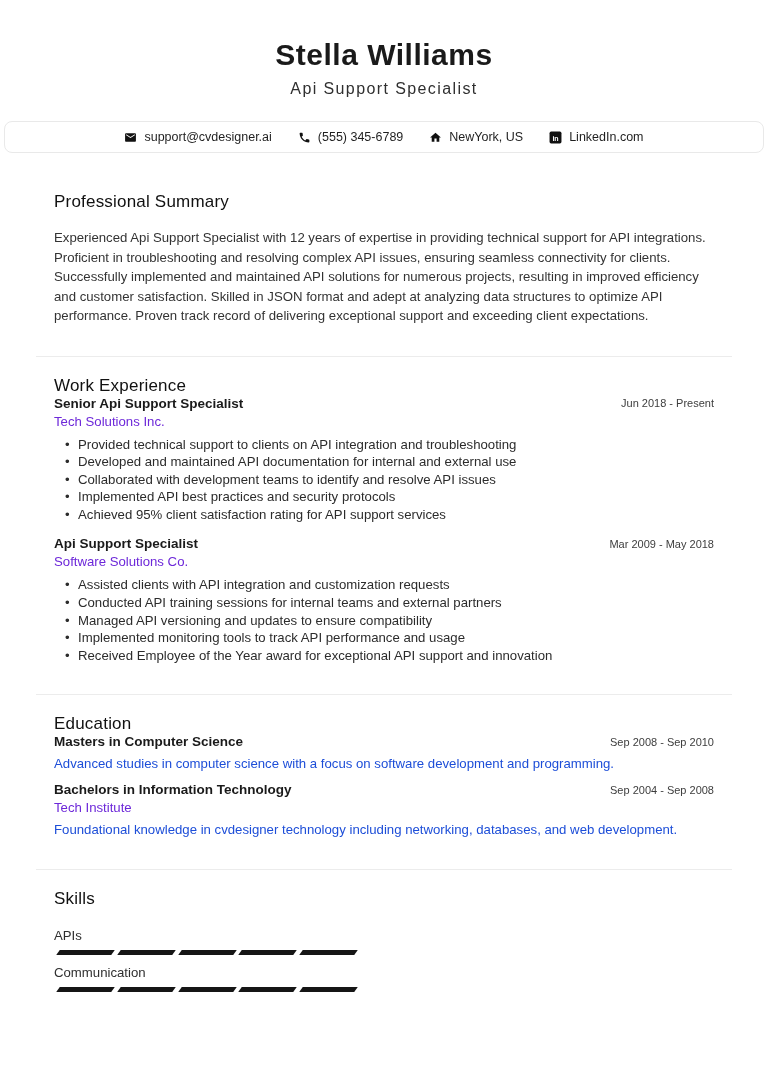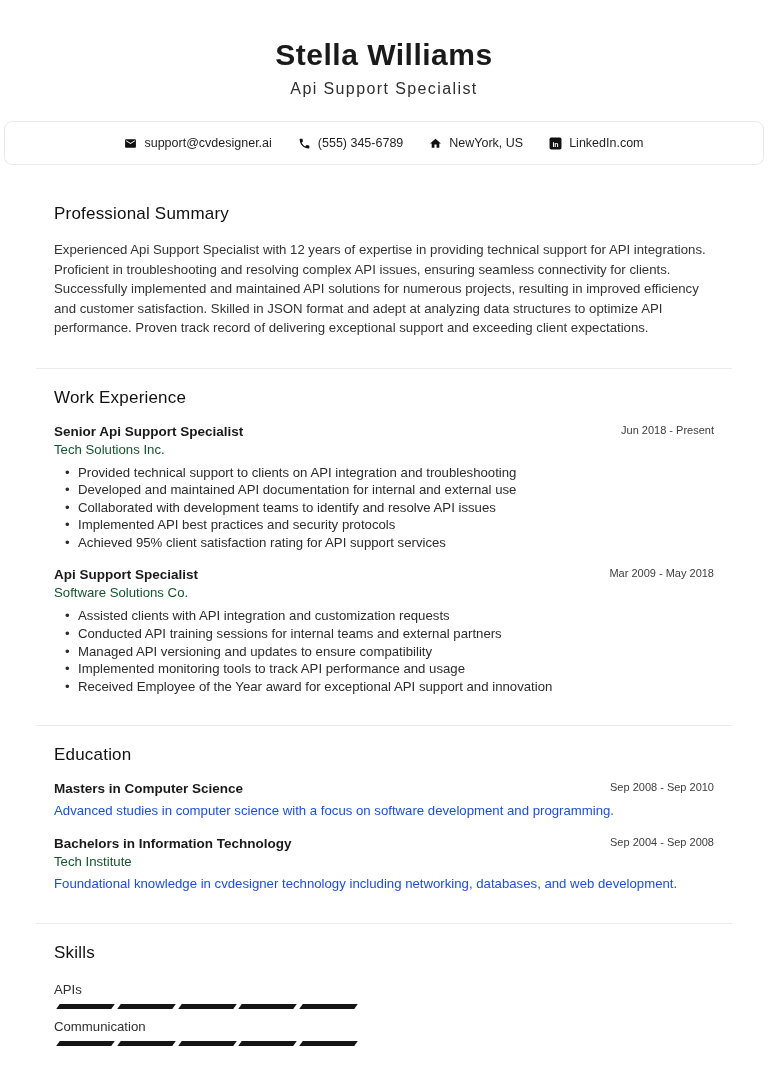--- a/index.html
+++ b/index.html
@@ -5,39 +5,39 @@
   * { margin:0; padding:0; box-sizing:border-box; }
   html,body { width:768px; height:1078px; background:#ffffff; overflow:hidden;
     font-family:"Liberation Sans", sans-serif; color:#222; }
 
   
   .name { margin-top:38px; text-align:center; font-size:30px; font-weight:700;
     color:#1a1a1a; letter-spacing:0.5px; }
   .subtitle { margin-top:8px; text-align:center; font-size:16px; color:#2f2f2f;
     letter-spacing:1.4px; }
 
-  .contact-bar { margin:23px 4px 0 4px; height:44px; border:1px solid #e9e9e9;
+  .contact-bar { margin:23px 4px 0 4px; height:32px; border:1px solid #e9e9e9;
     border-radius:8px; display:flex; align-items:center; justify-content:center;
     gap:26px; font-size:12.5px; color:#1f1f1f; }
   .contact-item { display:flex; align-items:center; gap:7px; }
   .cicon { width:13px; height:13px; display:block; }
   .cicon svg { width:13px; height:13px; display:block; fill:#111; }
 
   main { padding:0 54px; }
 
   .sec-h { font-size:17px; font-weight:400; color:#111; letter-spacing:0.2px; }
   .section-summary .sec-h { margin-top:39px; }
   .summary-text { margin-top:16px; font-size:13.2px; line-height:19.5px; color:#333; }
 
   hr.divider { border:none; border-top:1px solid #ececec; margin:30px -18px 19px -18px; }
 
-  .entry-head { display:flex; justify-content:space-between; align-items:flex-start; margin-top:16px; }
+  .entry-head { display:flex; justify-content:space-between; align-items:center; }
   .entry-title { font-size:13.5px; font-weight:700; color:#1a1a1a; }
   .entry-date { font-size:11px; color:#3d3d3d; white-space:nowrap; }
-  .entry-sub { margin-top:3px; font-size:13.2px; color:#14532d; }
+  .entry-sub { margin-top:3px; font-size:13.2px; color:#6d28d9; }
 
   ul.bullets { margin:7px 0 13px 0; padding-left:24px; list-style:none; }
   ul.bullets li { font-size:13.2px; color:#2c2c2c; line-height:17.6px; position:relative; }
   ul.bullets li::before { content:"\2022"; position:absolute; left:-13px; color:#2c2c2c; }
 
   .edu-desc { margin:6px 0 9px 0; font-size:13.2px; color:#1d4ed8; line-height:18px; }
 
   .skills-grid { display:grid; grid-template-columns:1fr 1fr; column-gap:48px; margin-top:19px; }
   .skill { margin-bottom:10px; }
   .skill-name { font-size:13.2px; color:#2f2f2f; margin-bottom:7px; }

